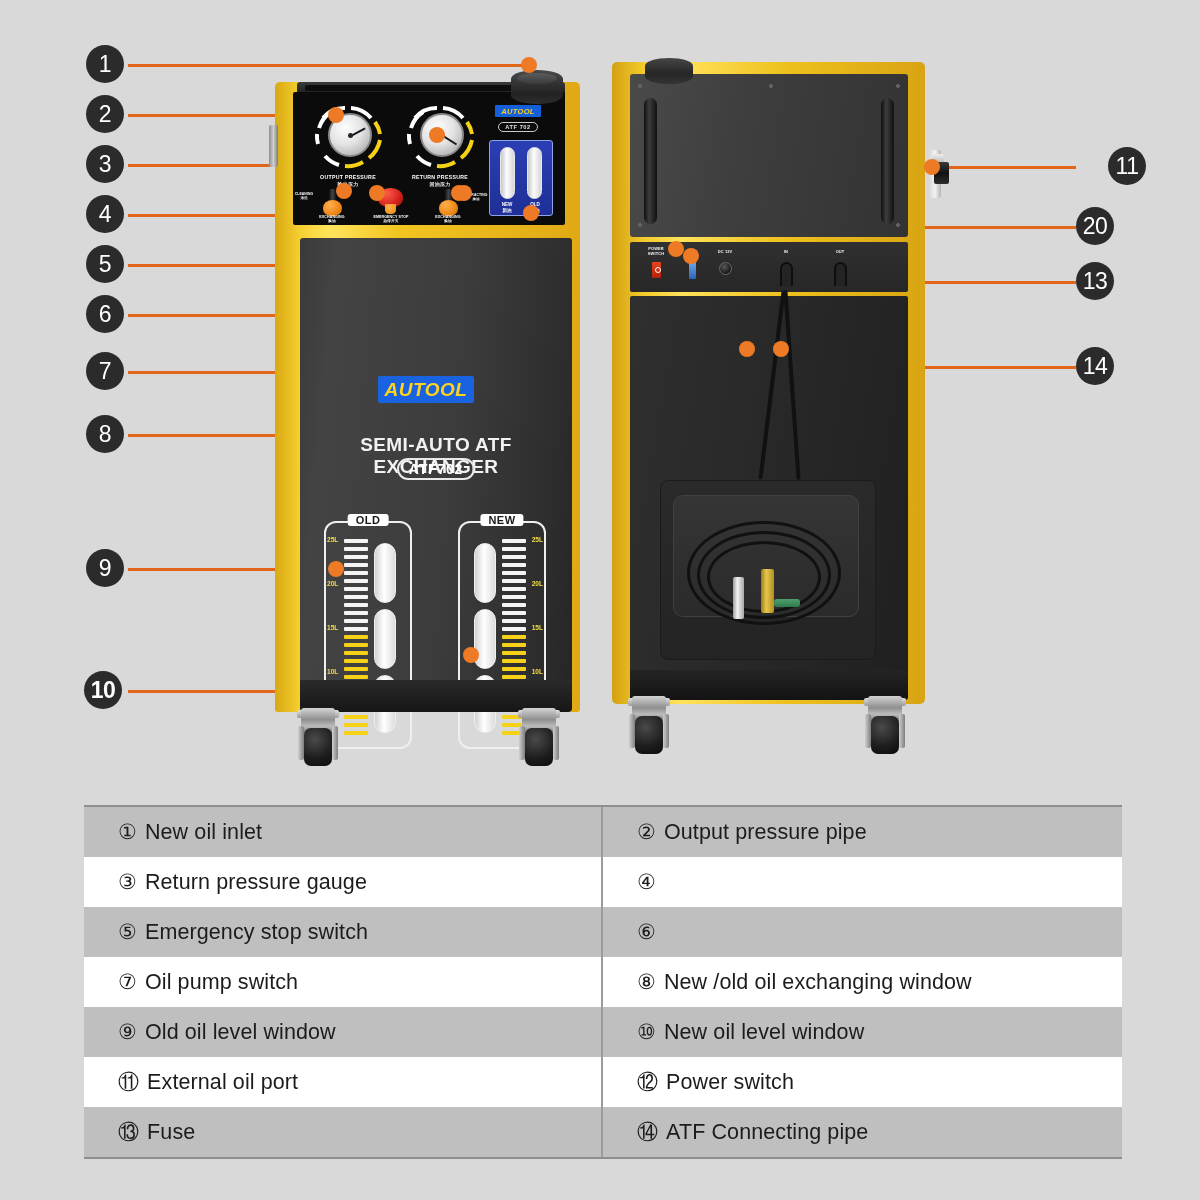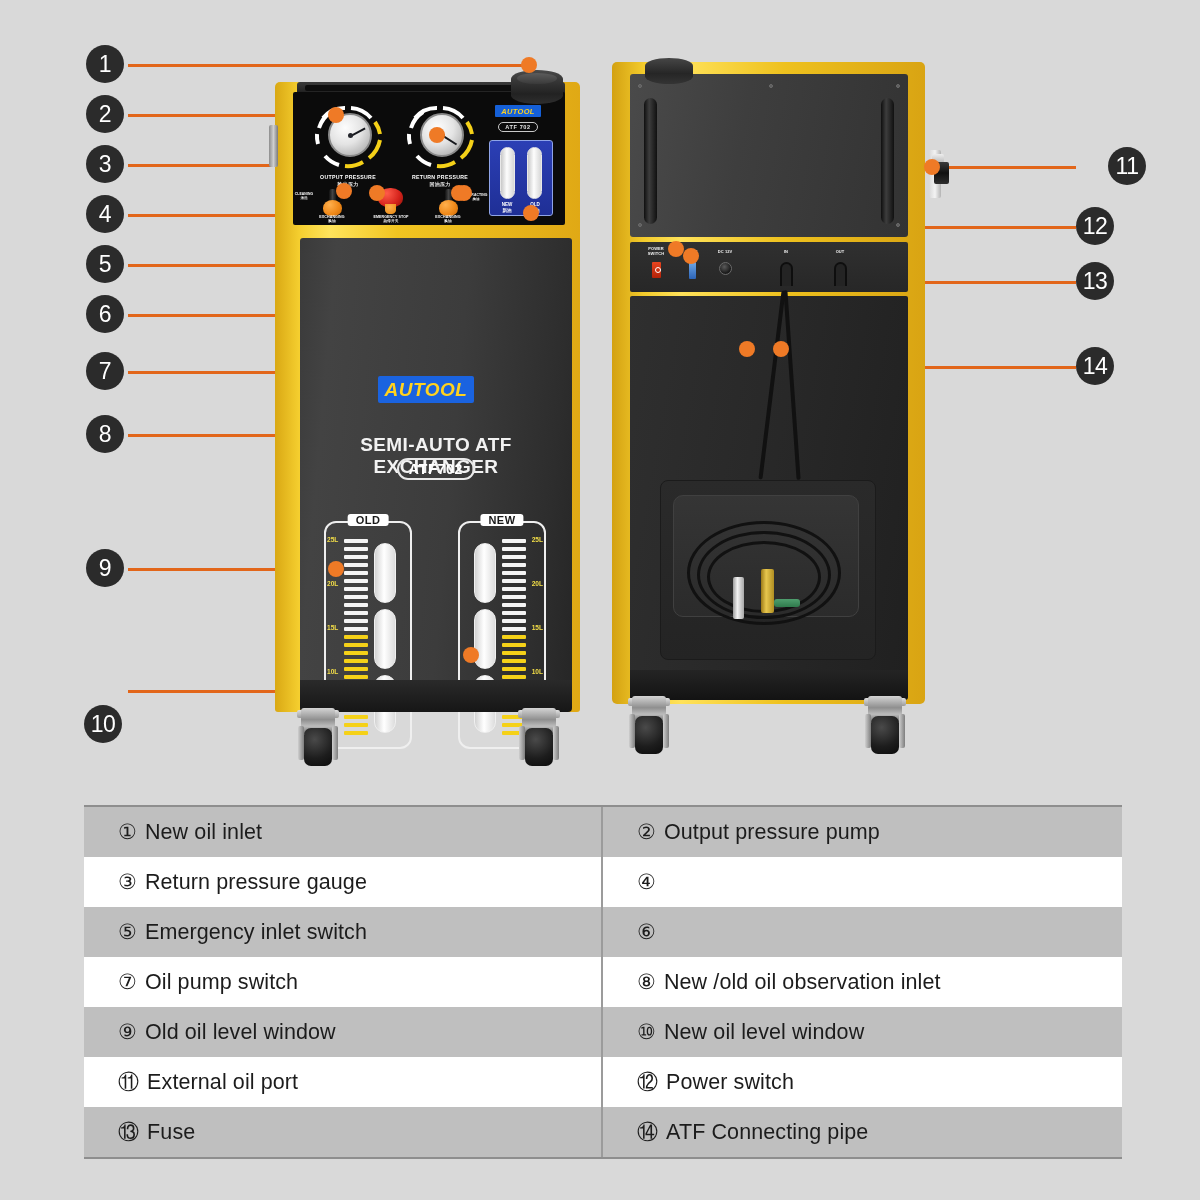--- a/index.html
+++ b/index.html
@@ -749,67 +749,67 @@
 
   <div class="callout" style="left:86px;  top:45px;">1</div>
   <div class="callout" style="left:86px;  top:95px;">2</div>
   <div class="callout" style="left:86px;  top:145px;">3</div>
   <div class="callout" style="left:86px;  top:195px;">4</div>
   <div class="callout" style="left:86px;  top:245px;">5</div>
   <div class="callout" style="left:86px;  top:295px;">6</div>
   <div class="callout" style="left:86px;  top:352px;">7</div>
   <div class="callout" style="left:86px;  top:415px;">8</div>
   <div class="callout" style="left:86px;  top:549px;">9</div>
-  <div class="callout" style="left:84px;  top:705px;">10</div>
+  <div class="callout" style="left:84px;  top:671px;font-weight:bold;">10</div>
   <div class="callout" style="left:1108px; top:147px;">11</div>
-  <div class="callout" style="left:1076px; top:207px;">12</div>
+  <div class="callout" style="left:1076px; top:207px;">20</div>
   <div class="callout" style="left:1076px; top:262px;">13</div>
   <div class="callout" style="left:1076px; top:347px;">14</div>
 
   <div class="legend">
 
     <div class="legend-row shade">
       <div class="legend-cell left">
         <span class="legend-num">①</span>
         <span>New oil inlet</span>
       </div>
       <div class="legend-cell">
         <span class="legend-num">②</span>
-        <span>Output pressure pump</span>
+        <span>Output pressure pipe</span>
       </div>
     </div>
 
     <div class="legend-row plain">
       <div class="legend-cell left">
         <span class="legend-num">③</span>
         <span>Return pressure gauge</span>
       </div>
       <div class="legend-cell">
         <span class="legend-num">④</span>
       </div>
     </div>
 
     <div class="legend-row shade">
       <div class="legend-cell left">
         <span class="legend-num">⑤</span>
-        <span>Emergency inlet switch</span>
+        <span>Emergency stop switch</span>
       </div>
       <div class="legend-cell">
         <span class="legend-num">⑥</span>
       </div>
     </div>
 
     <div class="legend-row plain">
       <div class="legend-cell left">
         <span class="legend-num">⑦</span>
         <span>Oil pump switch</span>
       </div>
       <div class="legend-cell">
         <span class="legend-num">⑧</span>
-        <span>New /old oil observation inlet</span>
+        <span>New /old oil exchanging window</span>
       </div>
     </div>
 
     <div class="legend-row shade">
       <div class="legend-cell left">
         <span class="legend-num">⑨</span>
         <span>Old oil level window</span>
       </div>
       <div class="legend-cell">
         <span class="legend-num">⑩</span>

